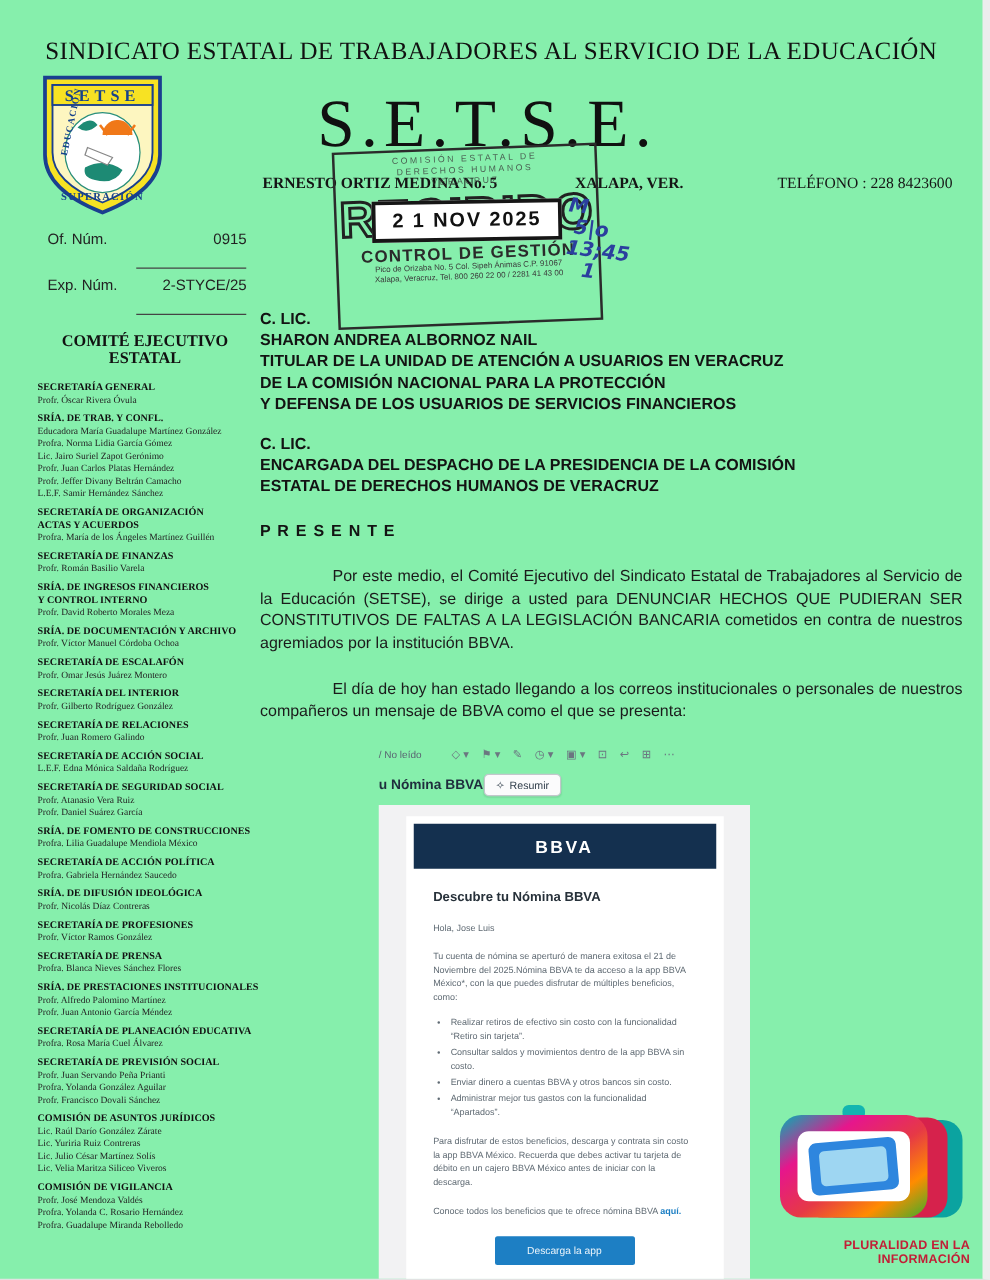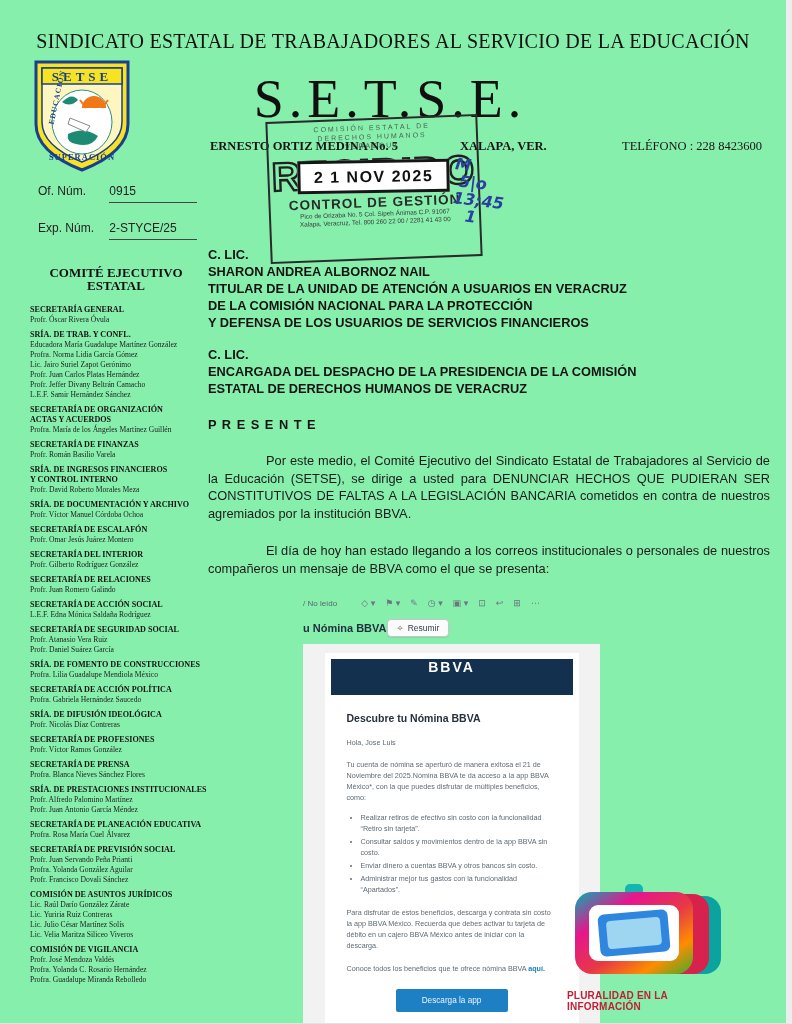--- a/index.html
+++ b/index.html
@@ -41,22 +41,22 @@
     color:#2b3f9e; font-style:italic; font-weight:bold; font-size:16px; line-height:17px;
     font-family:"DejaVu Sans", sans-serif; }
   .handwriting div:nth-child(2){ margin-left:6px; }
   .handwriting div:nth-child(3){ margin-left:2px; }
   .handwriting div:nth-child(4){ margin-left:16px; }
 
   
   .ref-row { position:absolute; left:38px; font-size:12px; color:#222; }
   .ref-of { top:184px; } .ref-exp { top:221px; }
   .ref-label { display:inline-block; width:64px; }
-  .ref-value { display:inline-block; width:88px; text-align:left; border-bottom:1.5px solid #444;
-    padding-bottom:4px; margin-left:4px; }
+  .ref-value { display:inline-block; width:88px; text-align:right; border-bottom:1.5px solid #444;
+    padding-bottom:16px; margin-left:4px; }
 
   
   .sidebar { position:absolute; left:30px; top:266px; width:172px; }
   .sb-title { text-align:center; font-family:"Liberation Serif", serif; font-weight:bold;
     font-size:13px; line-height:13px; color:#111; margin-bottom:13px; }
   .sec { margin-bottom:5px; white-space:nowrap; }
   .sec-h { font-family:"Liberation Serif", serif; font-weight:bold; font-size:8.1px; line-height:10px; color:#111; }
   .sec-n { font-family:"Liberation Serif", serif; font-size:7.6px; line-height:10px; color:#222; }
 
   
@@ -72,38 +72,38 @@
   .em-toolbar { display:flex; align-items:center; gap:24px; height:18px;
     font-size:8px; color:#5a6672; }
   .tb-ic { font-size:9px; color:#6b7680; }
   .em-subjrow { display:flex; align-items:center; margin-top:7px; }
   .em-subject { font-weight:bold; font-size:11px; color:#1f2d3d; }
   .em-resumir { display:flex; align-items:center; gap:4px; border:1px solid #c3c7cc;
     border-radius:4px; background:#fbfbfc; box-shadow:0 1px 1px rgba(0,0,0,.08);
     padding:3px 9px; font-size:8.5px; color:#33404d; }
   .em-panel { margin-top:7px; background:#f2f2f3; padding:9px 0 16px; }
   .em-card { width:254px; margin:0 auto; background:#ffffff; padding:6px 0 16px; }
-  .em-brandbar { margin:0 6px; height:36px; display:flex; justify-content:center; }
+  .em-brandbar { margin:0 6px; height:36px; display:flex; align-items:center; justify-content:center; }
   .em-brand { color:#fff; font-weight:bold; font-size:14px; letter-spacing:2px; }
   .em-body { padding:0 22px; }
   .em-heading { margin-top:17px; font-weight:bold; font-size:10.5px; color:#27313a; }
   .em-grey { font-size:7.2px; color:#5f6a73; line-height:11px; }
   .em-greeting { margin-top:13px; }
   .em-intro { margin-top:11px; }
   .em-bullets { margin:9px 0 0 14px; }
   .em-bullets li { font-size:7.2px; color:#5f6a73; line-height:11px; margin:2px 0; }
   .em-outro { margin-top:12px; }
   .em-linkline { margin-top:12px; }
   .em-link { color:#1d7fc4; font-weight:bold; }
   .em-cta { margin:15px auto 0; width:112px; height:23px; border-radius:2px;
     display:flex; align-items:center; justify-content:center;
     color:#eaf4fb; font-size:8.2px; }
 
   
-  .plogo { position:absolute; left:567px; top:882px; width:176px; text-align:left; }
+  .plogo { position:absolute; left:600px; top:882px; width:176px; text-align:right; }
   .plogo-caption { margin-top:4px; font-weight:bold; font-size:10px; letter-spacing:.2px; color:#c21e36; }
 </style>
 </head>
 <body>
 
 <div class="page">
 
   <div class="org-title">SINDICATO ESTATAL DE TRABAJADORES AL SERVICIO DE LA EDUCACIÓN</div>
 
   <svg class="logo" viewBox="0 0 108 118">

